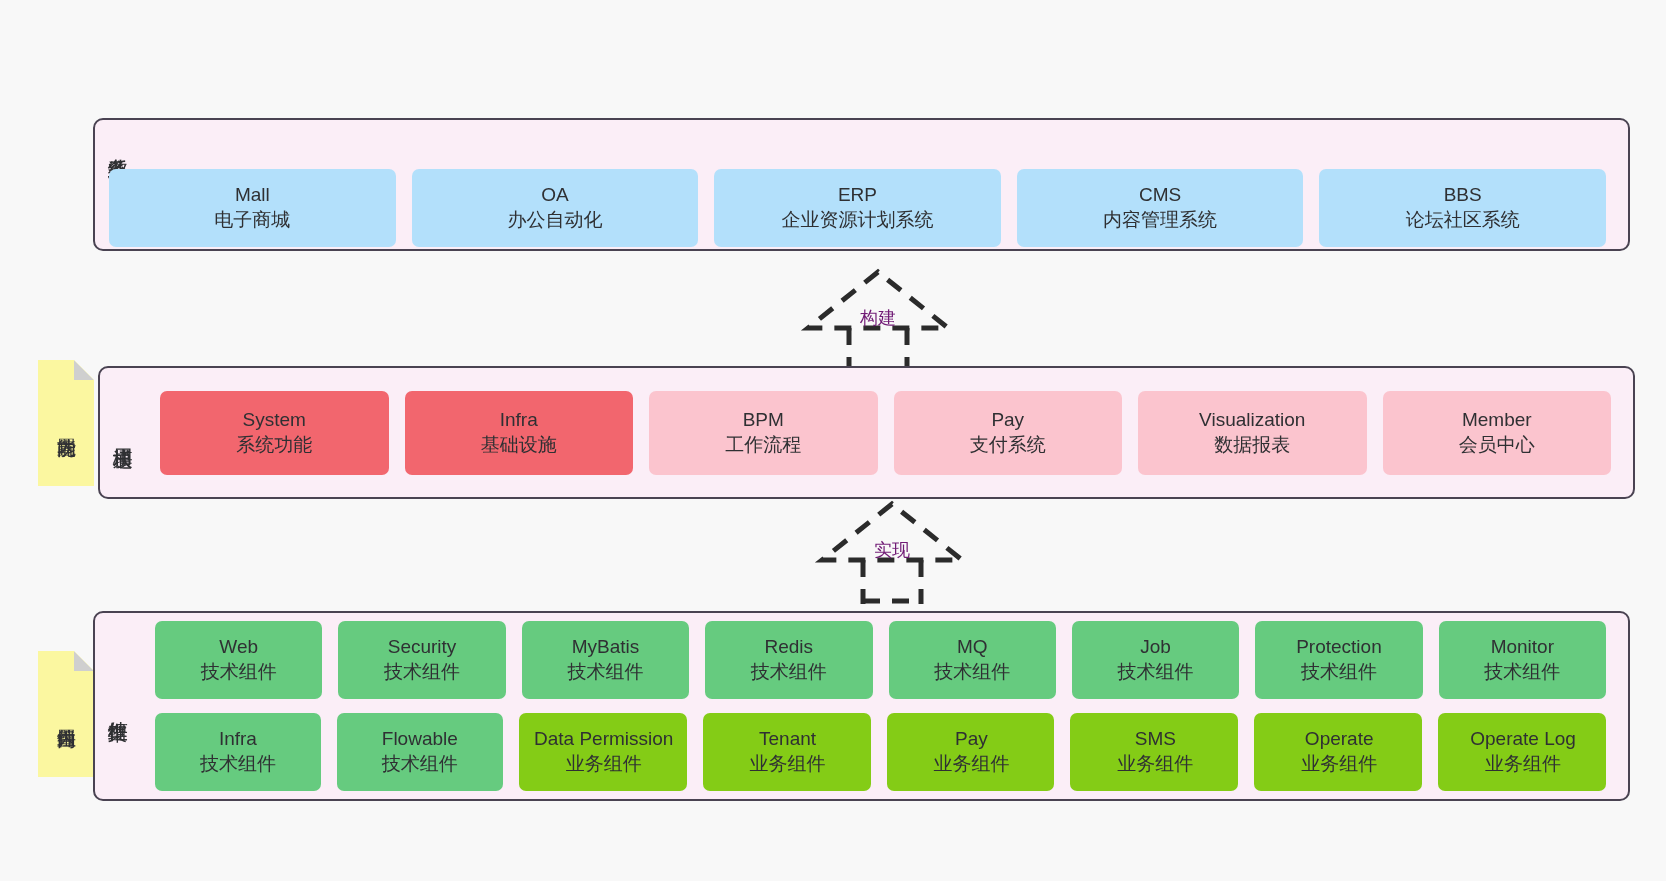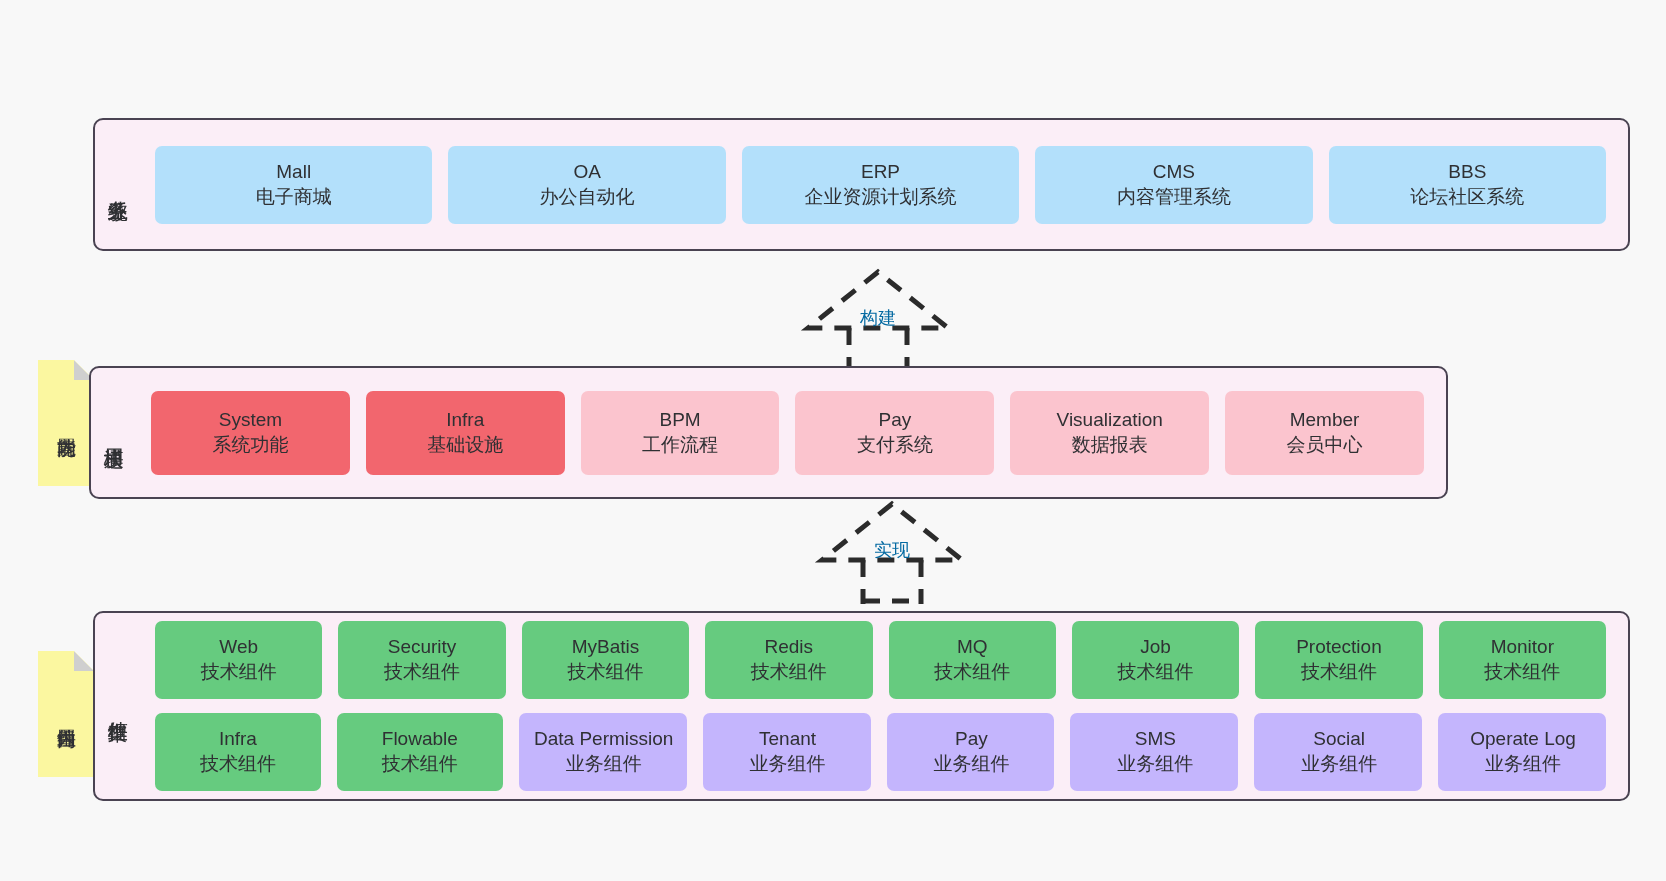--- a/index.html
+++ b/index.html
@@ -91,36 +91,36 @@
   .card.wrap-en .en { white-space: normal; }
 
   .card.h-biz   { height: 78px; }
   .card.h-mod   { height: 84px; }
   .card.h-fw    { height: 78px; }
 
   .blue     { background: #b3e0fb; }
   .red      { background: #f2666e; }
   .pink     { background: #fbc4ce; }
   .green    { background: #66cb7f; }
-  .mint     { background: #c4b5fd; padding-left: 8px; }
+  .mint     { background: #84cc16; padding-left: 8px; }
 
   
   .arrow {
     position: absolute;
     width: 160px;
     height: 104px;
   }
   .arrow svg { display: block; overflow: visible; }
   .arrow-label {
     position: absolute;
     left: 50%;
     transform: translateX(-50%);
     top: 38px;
     font-size: 18px;
-    color: #0369a1;
+    color: #701a75;
     background: transparent;
     padding: 0 2px;
     white-space: nowrap;
     user-select: none;
   }
 
   
   .note {
     position: absolute;
     width: 56px;
@@ -147,21 +147,21 @@
     height: 20px;
     background: #cfcfcf;
     clip-path: polygon(0 0, 100% 100%, 0 100%);
   }
 </style>
 </head>
 <body>
 
 <div class="canvas">
 
-  <div class="layer" id="layer-business" style="left:93px; top:118px; width:1537px; height:133px;">
+  <div class="layer" id="layer-business" style="left:93px; top:118px; width:1537px; height:133px;flex-direction:column;">
     <div class="layer-title">业务系统</div>
     <div class="layer-body">
       <div class="row">
 
         <div class="card blue h-biz">
           <span class="en">Mall</span>
           <span class="cn">电子商城</span>
         </div>
 
         <div class="card blue h-biz">
@@ -197,21 +197,21 @@
       <path d="M51 60 L51 104 M109 60 L109 104 M51 101 L109 101" fill="none" stroke="#2b2b2b" stroke-width="5" stroke-dasharray="17 12" stroke-linecap="butt"></path>
     </svg>
     <div class="arrow-label">构建</div>
   </div>
 
   <div class="note" style="left:38px; top:360px; height:126px;">
     <span class="fold"></span>
     <span>内置功能</span>
   </div>
 
-  <div class="layer" id="layer-modules" style="left:89px; top:366px; width:1359px; height:133px;">
+  <div class="layer" id="layer-modules" style="left:98px; top:366px; width:1537px; height:133px;">
     <div class="layer-title">通用模块</div>
     <div class="layer-body">
       <div class="row">
 
         <div class="card red h-mod">
           <span class="en">System</span>
           <span class="cn">系统功能</span>
         </div>
 
         <div class="card red h-mod">
@@ -315,21 +315,21 @@
           </div>
           <div class="card mint h-fw">
             <span class="en">Pay</span>
             <span class="cn">业务组件</span>
           </div>
           <div class="card mint h-fw">
             <span class="en">SMS</span>
             <span class="cn">业务组件</span>
           </div>
           <div class="card mint h-fw">
-            <span class="en">Social</span>
+            <span class="en">Operate</span>
             <span class="cn">业务组件</span>
           </div>
           <div class="card mint h-fw">
             <span class="en">Operate Log</span>
             <span class="cn">业务组件</span>
           </div>
         </div>
 
       </div>
     </div>

